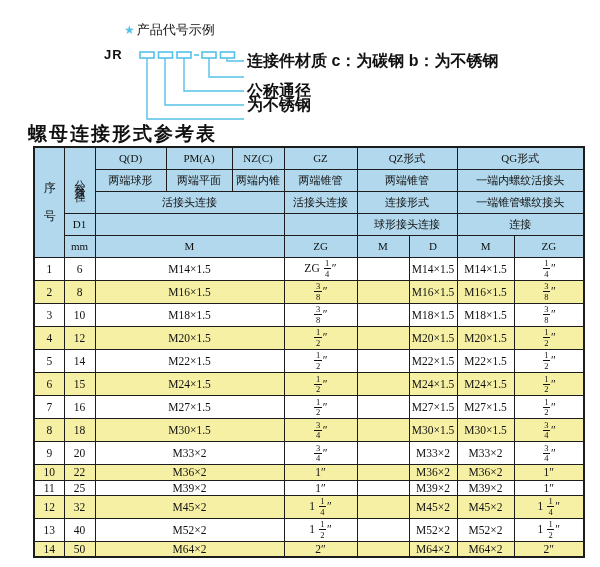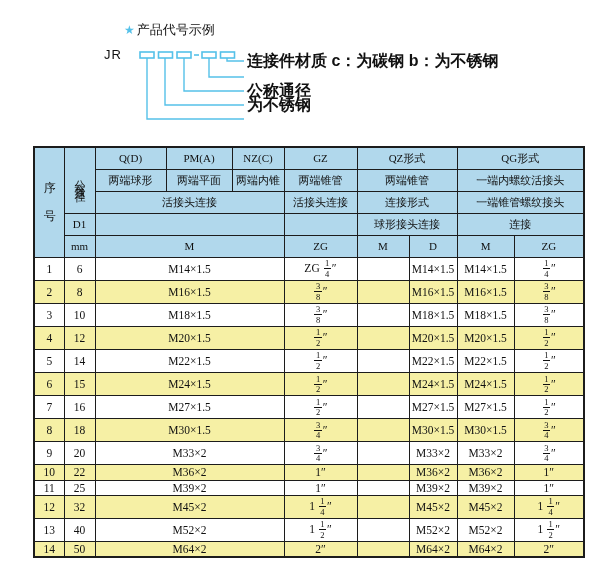--- a/index.html
+++ b/index.html
@@ -9,21 +9,21 @@
     --border:#1c1c1c;
   }
   *{margin:0;padding:0;box-sizing:border-box;}
   html,body{width:600px;height:567px;background:#ffffff;overflow:hidden;
     font-family:"Liberation Sans",sans-serif;color:#111;}
   #page{position:relative;width:600px;height:567px;background:#fff;}
 
   
   .diag-title{position:absolute;left:100px;top:21px;font-size:13px;font-weight:normal;margin-left:24px;}
   .diag-title .star{color:var(--line);margin-right:2px;font-size:12px;}
-  .jr{position:absolute;left:104px;top:47px;font-size:13px;font-weight:normal;letter-spacing:1px;}
+  .jr{position:absolute;left:104px;top:47px;font-size:13px;font-weight:bold;letter-spacing:1px;}
   .diag-svg{position:absolute;left:0;top:0;width:600px;height:145px;}
   .diag-label{position:absolute;left:247px;height:14px;font-size:16px;font-weight:bold;
     white-space:nowrap;line-height:14px;}
 
   
   .tbl-title{position:absolute;left:28px;top:121px;font-size:19px;font-weight:bold;
     font-family:"DejaVu Serif","Liberation Serif",serif;letter-spacing:2px;}
 
   
   .tbl-wrap{position:absolute;left:33px;top:146px;}
@@ -70,20 +70,21 @@
       <polyline points="184,58 184,91 244,91"></polyline>
       <polyline points="165,58 165,105 244,105"></polyline>
       <polyline points="147,58 147,119 244,119"></polyline>
     </g>
   </svg>
 
   <div class="diag-label" style="top:54px">连接件材质 c：为碳钢 b：为不锈钢</div>
   <div class="diag-label" style="top:84px">公称通径</div>
   <div class="diag-label" style="top:98px">为不锈钢</div>
 
+  <div class="tbl-title">螺母连接形式参考表</div>
 
   <div class="tbl-wrap">
     <table>
       <colgroup>
         <col style="width:30px">
           <col style="width:31px">
           <col style="width:71px">
         <col style="width:66px">
           <col style="width:52px">
           <col style="width:73px">

